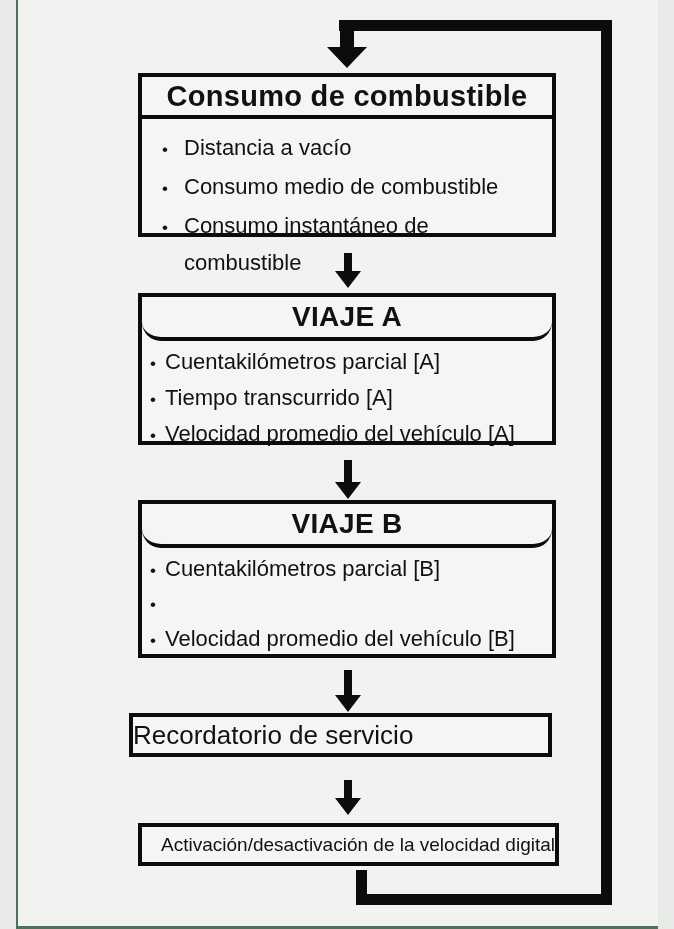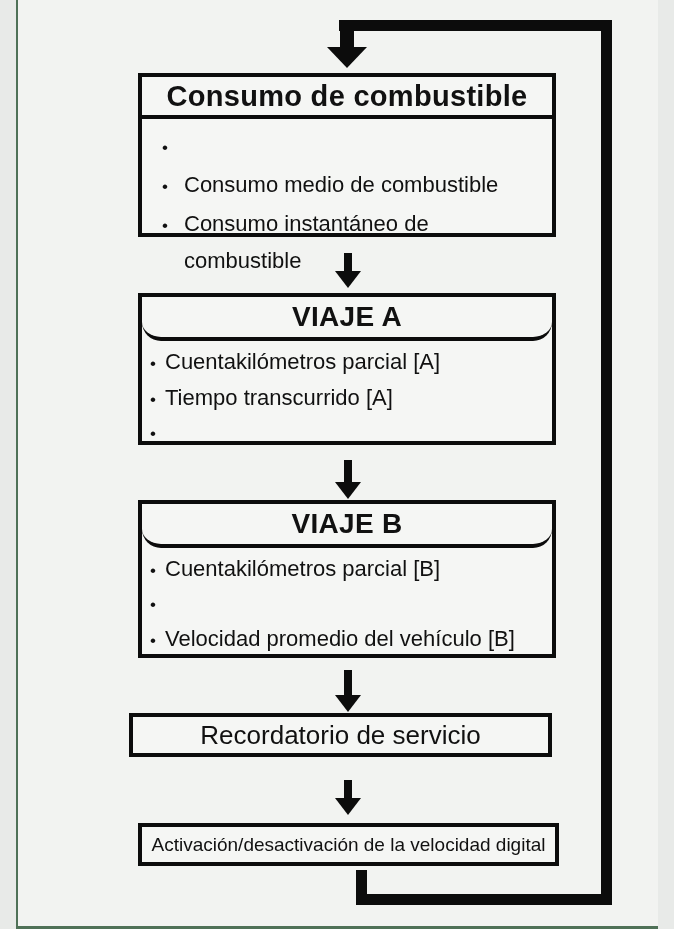--- a/index.html
+++ b/index.html
@@ -70,23 +70,23 @@
   .box-fuel .bullet-dot  { width:22px; }
 
   .box-trip-a { left:122px; top:293px; width:418px; height:152px; }
   .box-trip-b { left:122px; top:500px; width:418px; height:158px; }
   .trip .node-header { height:44px; line-height:40px; font-size:28px;border-radius:19px; }
   .trip .bullet-list { padding:4px 0 0 8px; }
   .trip .bullet-row  { line-height:34px; font-size:22px; }
   .trip .bullet-dot  { width:15px; }
 
   .box-service { left:113px; top:713px; width:423px; height:44px;
-                 display:flex; align-items:center; justify-content:center; font-size:26px; }
+                 display:flex; align-items:center; justify-content:flex-start; font-size:26px; }
   .box-digital { left:122px; top:823px; width:421px; height:43px;
-                 display:flex; align-items:center; justify-content:center; font-size:19px; }
+                 display:flex; align-items:center; justify-content:flex-end; font-size:19px; }
 </style>
 </head>
 <body>
 
 <div class="canvas">
 
   <div class="edge-left"></div>
   <div class="edge-bottom"></div>
 
   <div class="loop-line loop-top"></div>
@@ -95,20 +95,21 @@
   <div class="loop-line loop-stub"></div>
 
   <div class="entry-shaft"></div>
   <div class="entry-head"></div>
 
   <div class="node box-fuel">
     <div class="node-header">Consumo de combustible</div>
     <ul class="bullet-list">
       <li class="bullet-row">
         <span class="bullet-dot">•</span>
+        <span>Distancia a vacío</span>
       </li>
       <li class="bullet-row">
         <span class="bullet-dot">•</span>
         <span>Consumo medio de combustible</span>
       </li>
       <li class="bullet-row">
         <span class="bullet-dot">•</span>
         <span>Consumo instantáneo de combustible</span>
       </li>
     </ul>
@@ -125,20 +126,21 @@
       <li class="bullet-row">
         <span class="bullet-dot">•</span>
         <span>Cuentakilómetros parcial [A]</span>
       </li>
       <li class="bullet-row">
         <span class="bullet-dot">•</span>
         <span>Tiempo transcurrido [A]</span>
       </li>
       <li class="bullet-row">
         <span class="bullet-dot">•</span>
+        <span>Velocidad promedio del vehículo [A]</span>
       </li>
     </ul>
   </div>
 
   <div class="flow-arrow arrow-b">
     <div class="shaft"></div>
     <div class="head"></div>
   </div>
 
   <div class="node trip box-trip-b">

